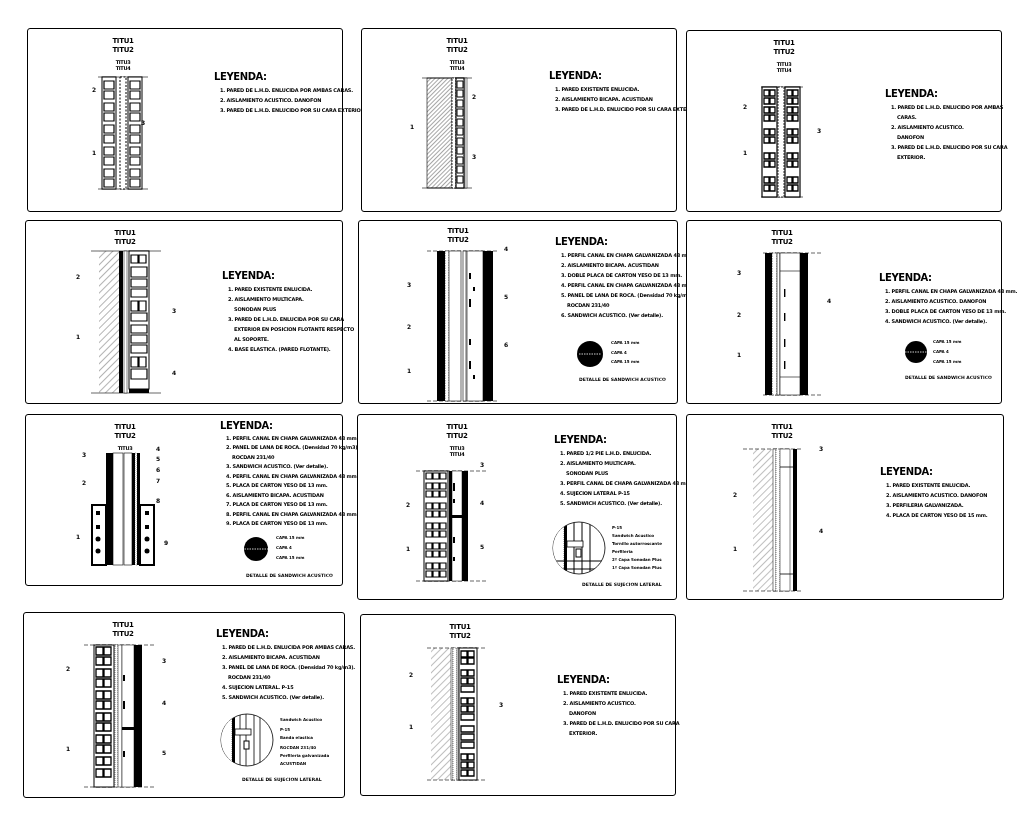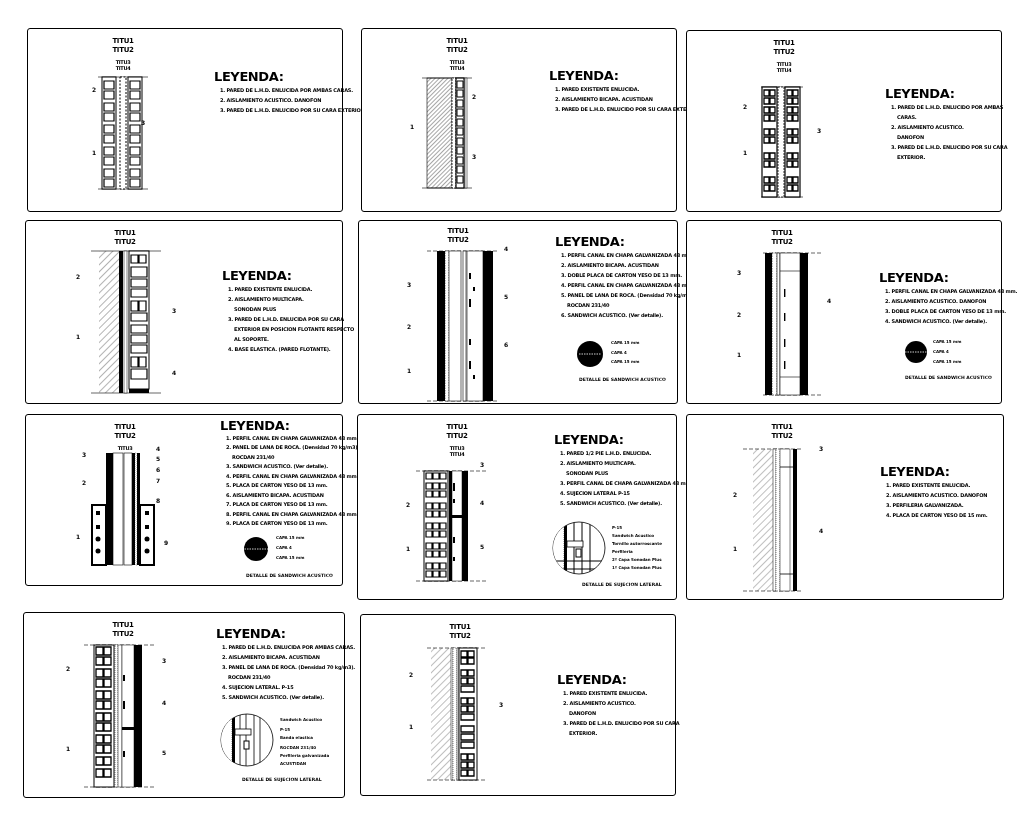--- a/index.html
+++ b/index.html
@@ -2,21 +2,21 @@
 <html><head>
 <meta charset="utf-8">
 <style>
   html, body { margin:0; padding:0; background:#ffffff; }
   body { width:1030px; height:817px; position:relative; overflow:hidden; font-family:"DejaVu Sans", sans-serif; color:#000; }
   .panel { position:absolute; border:1px solid #000; border-radius:3px; background:#fff; box-sizing:border-box; }
   .titles { position:absolute; text-align:center; font-size:7px; line-height:9px; font-weight:bold; letter-spacing:-0.3px; }
   .titles .t3 { font-size:5px; line-height:6px; margin-top:4px; }
   .titles .t4 { font-size:5px; line-height:6px; }
   .legend { position:absolute; font-size:5px; line-height:10px; font-weight:bold; letter-spacing:-0.2px; white-space:nowrap; }
-  .legend .head { font-size:13px; margin-bottom:3px; letter-spacing:-0.4px; }
+  .legend .head { font-size:10px; margin-bottom:3px; letter-spacing:-0.4px; }
   .legend .item { padding-left:6px; }
   .legend .sub { padding-left:12px; }
   svg.wall { position:absolute; overflow:visible; }
   .callout { position:absolute; font-size:6px; font-weight:bold; }
   .caption { position:absolute; font-size:4.5px; font-weight:bold; white-space:nowrap; }
   .detail { position:absolute; }
   .detail-label { position:absolute; font-size:4px; font-weight:bold; white-space:nowrap; }
 </style>
 </head>
 <body>

